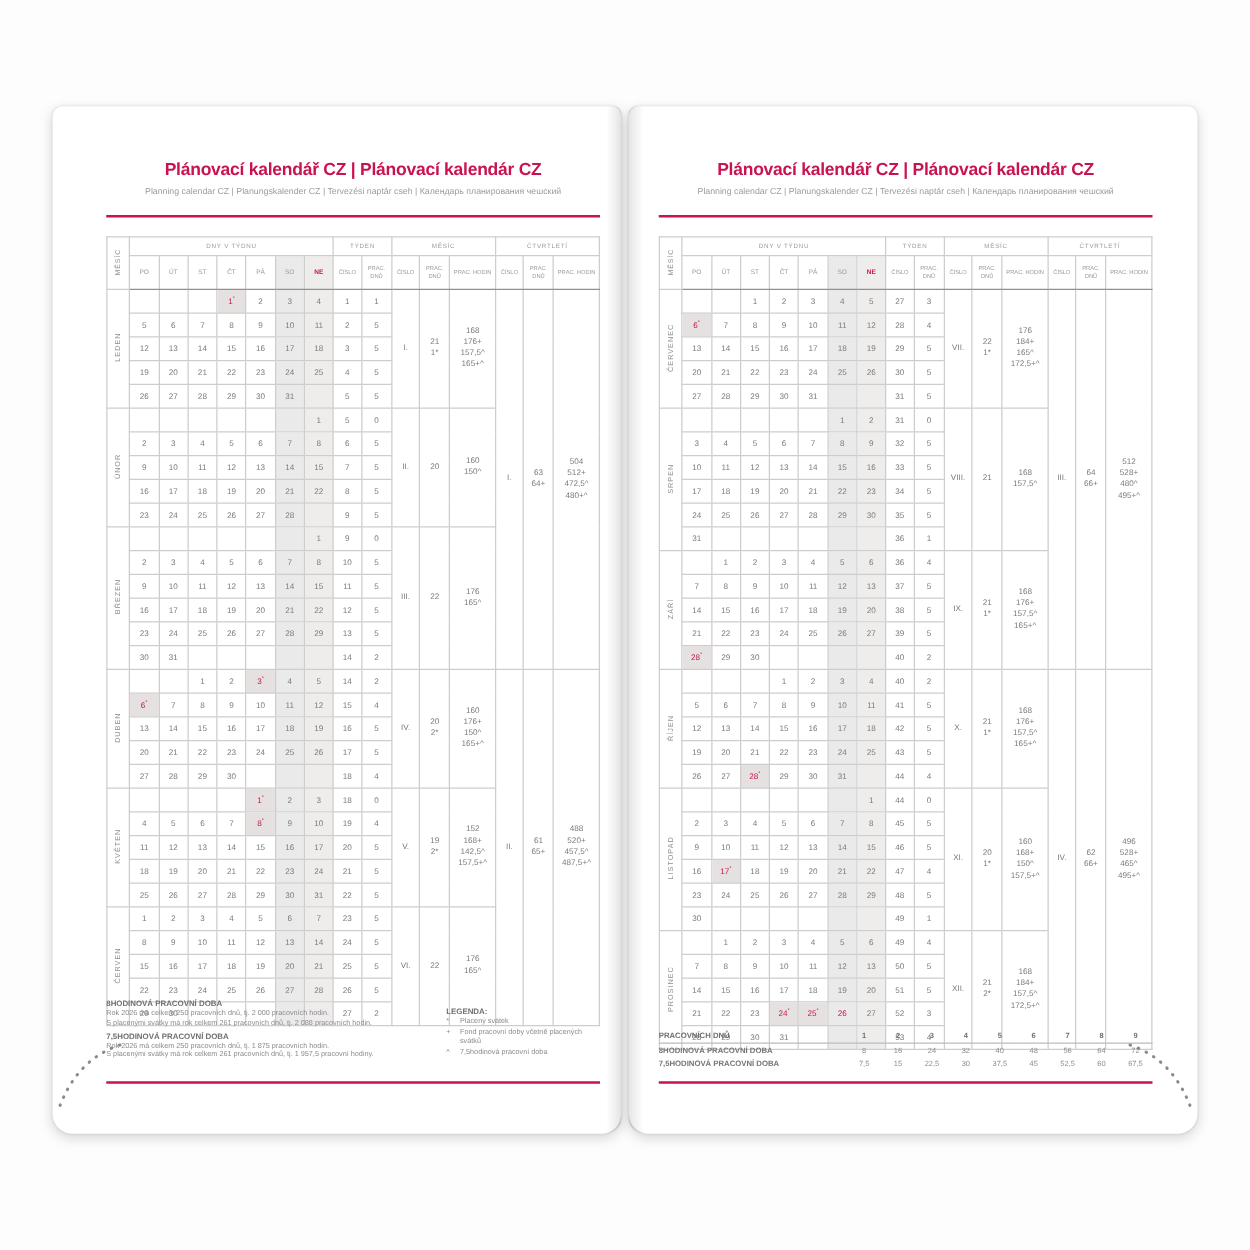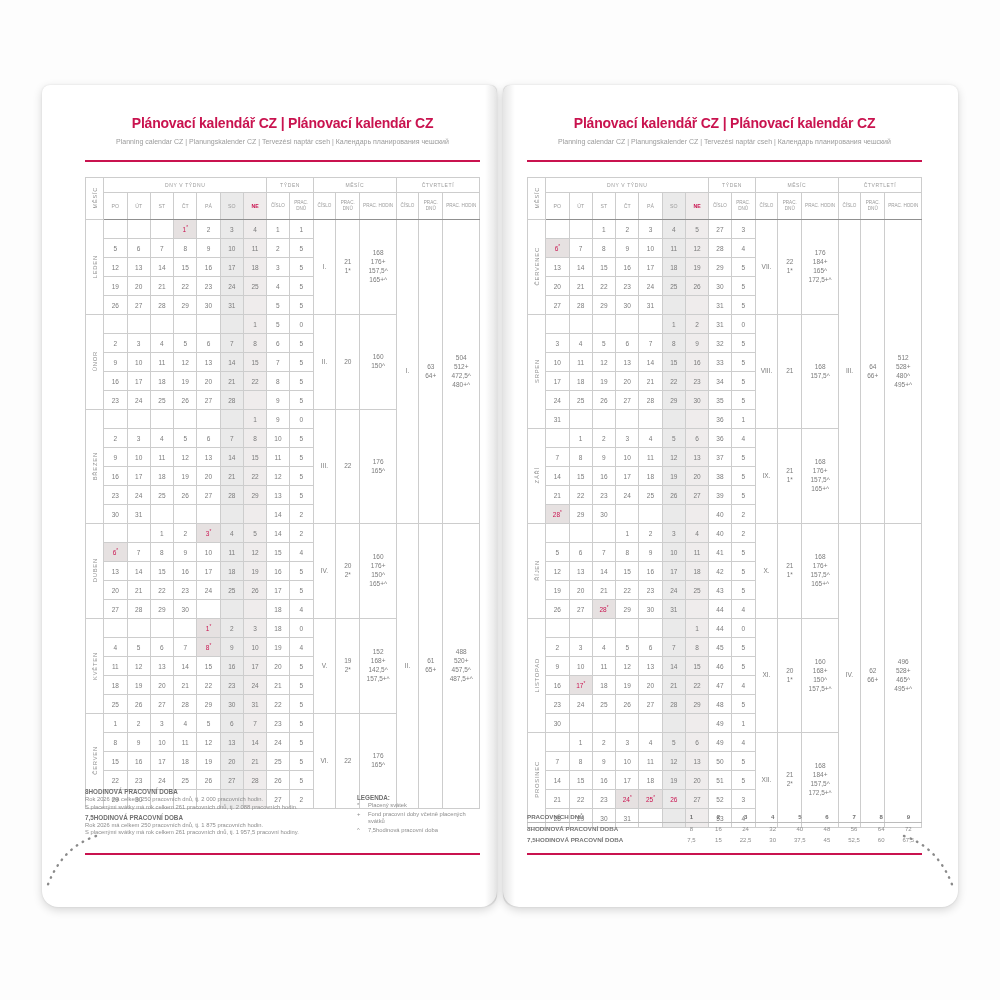--- a/index.html
+++ b/index.html
@@ -7,21 +7,21 @@
   .sheet{position:relative;width:1000px;height:1000px;background:#fdfdfd;}
   .page{position:absolute;top:85px;width:455px;height:822px;background:#fff;
     border-radius:8px 8px 16px 16px;
     box-shadow:0 3px 10px rgba(0,0,0,.16),0 0 2px rgba(0,0,0,.10);}
   .page.left{left:42px;}
   .page.right{left:503px;}
   .page.left::after{content:'';position:absolute;right:0;top:0;bottom:0;width:12px;
     background:linear-gradient(to right,rgba(0,0,0,0) 0%,rgba(0,0,0,.10) 100%);border-radius:0 8px 16px 0;}
   .page.right::before{content:'';position:absolute;left:0;top:0;bottom:0;width:12px;
     background:linear-gradient(to left,rgba(0,0,0,0) 0%,rgba(0,0,0,.10) 100%);border-radius:8px 0 0 16px;}
-  .content{position:absolute;top:4px;width:395px;height:100%;}
+  .content{position:absolute;top:16px;width:395px;height:100%;}
   .page.left .content{left:43px;}
   .page.right .content{left:24px;}
   .ptitle{position:absolute;top:26px;width:100%;text-align:center;font-size:14px;font-weight:bold;
     color:#c9134f;letter-spacing:-.2px;}
   .psub{position:absolute;top:49px;width:100%;text-align:center;font-size:7px;color:#9b9b9b;}
   .rule-top{position:absolute;top:71px;left:0;width:100%;height:2px;background:#c9134f;}
   .rule-bottom{position:absolute;top:764px;left:0;width:100%;height:1.5px;background:#c9134f;}
 
   table.cal{position:absolute;top:88px;left:0;width:395px;border-collapse:collapse;table-layout:fixed;
     border:1.5px solid #909090;}

